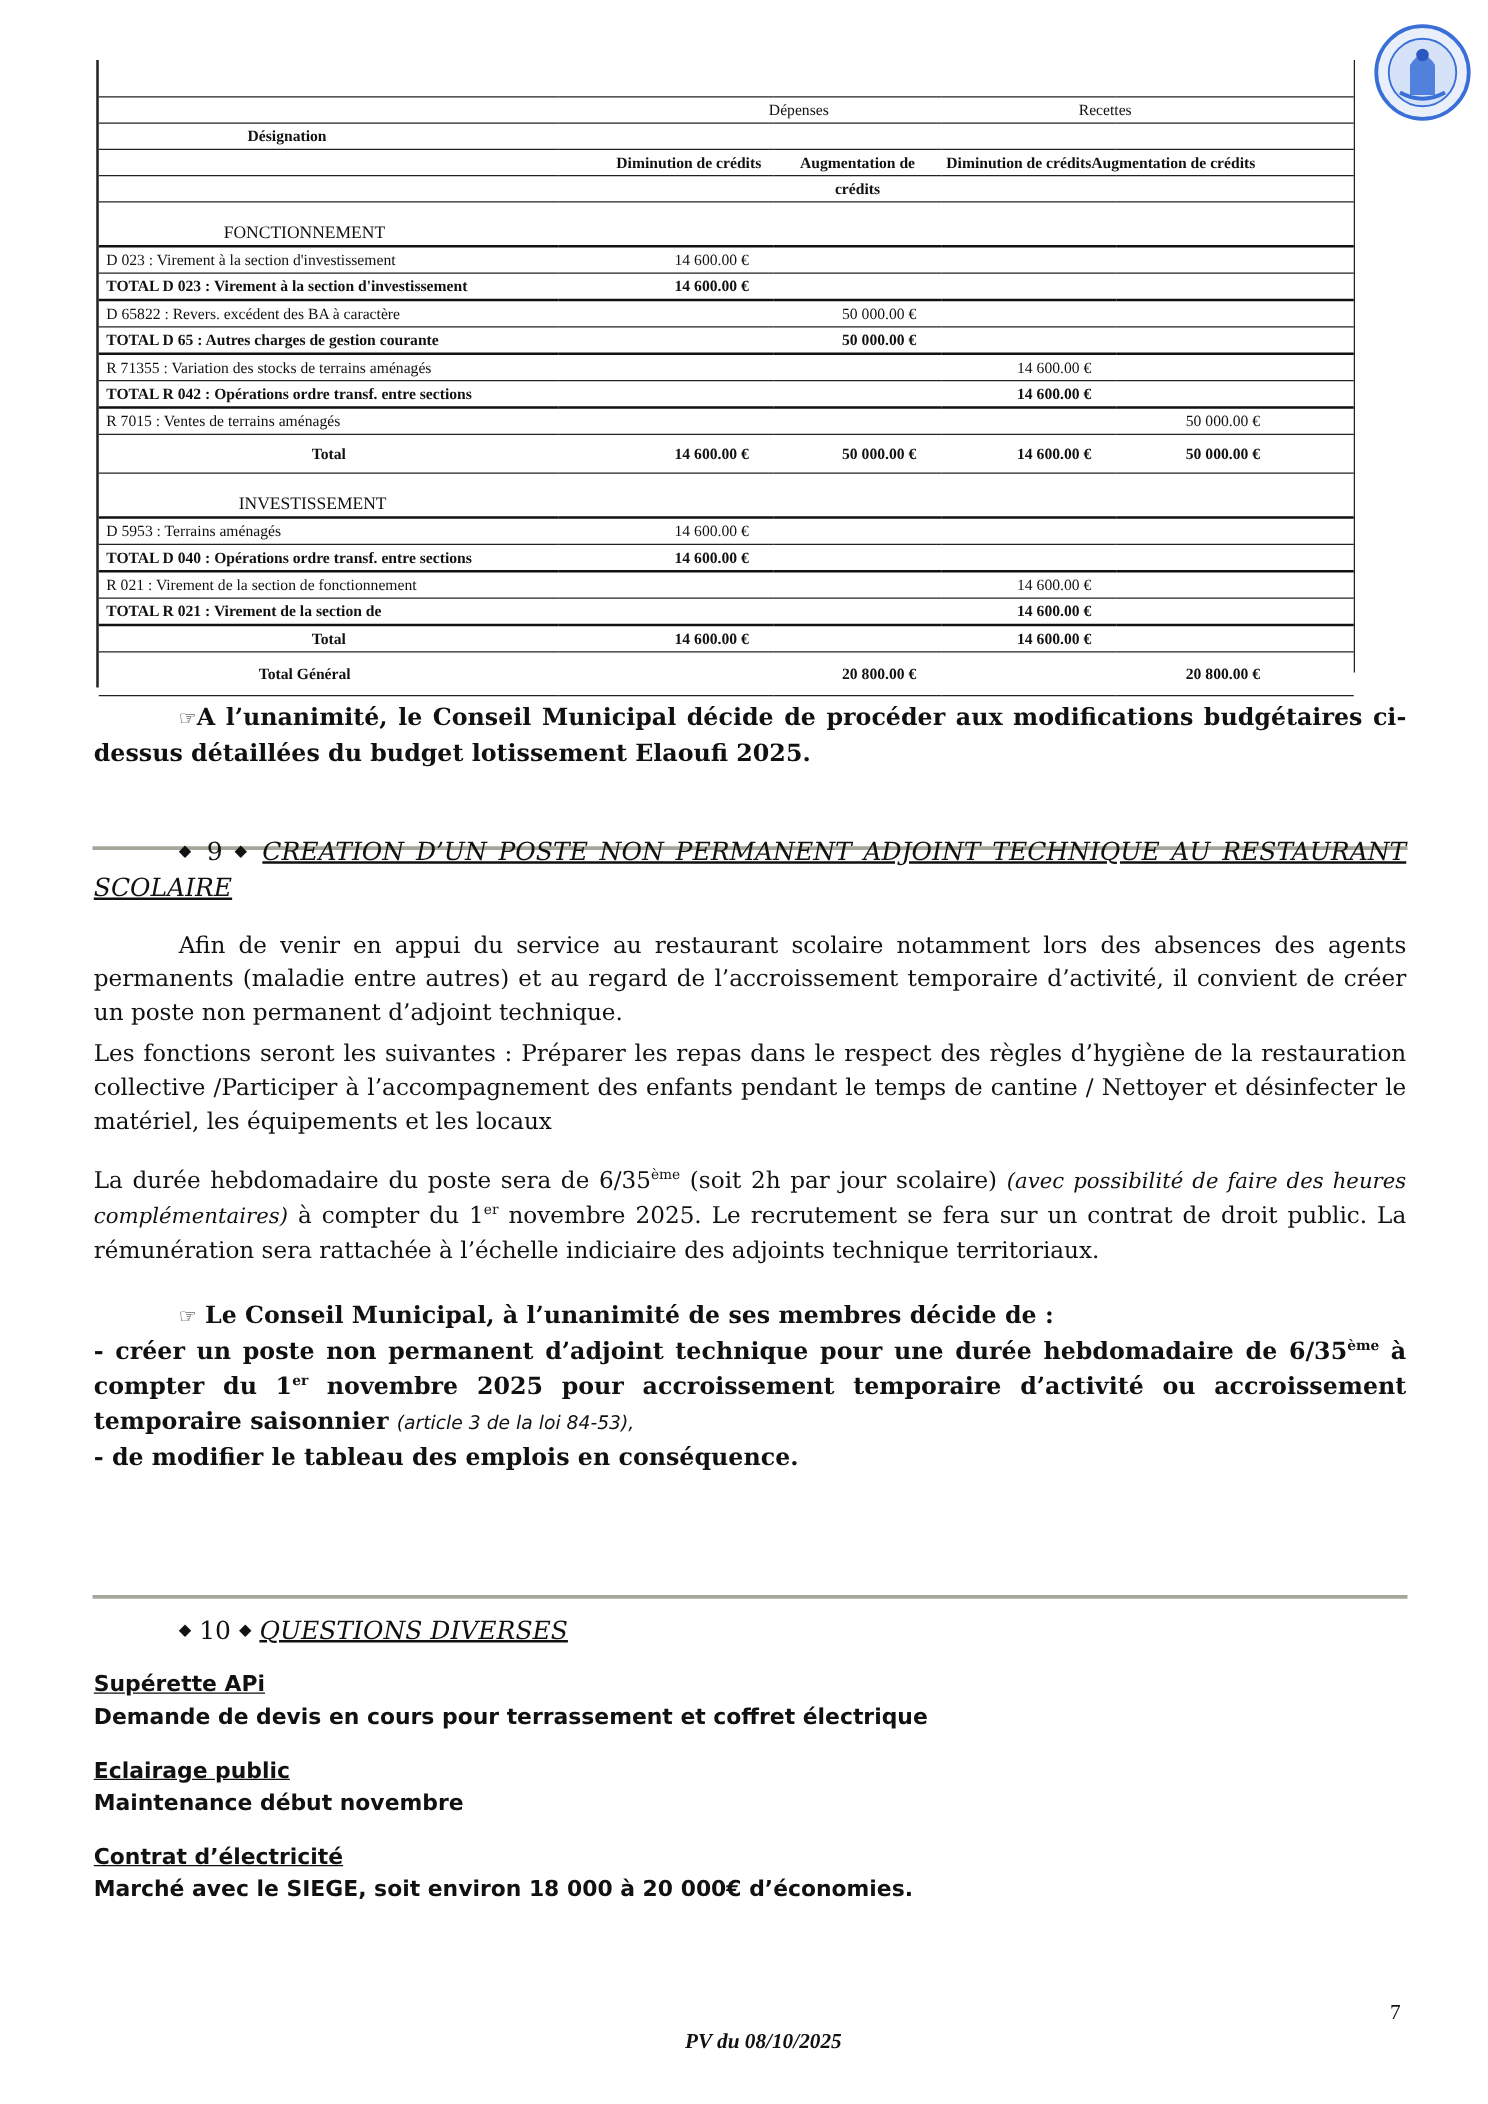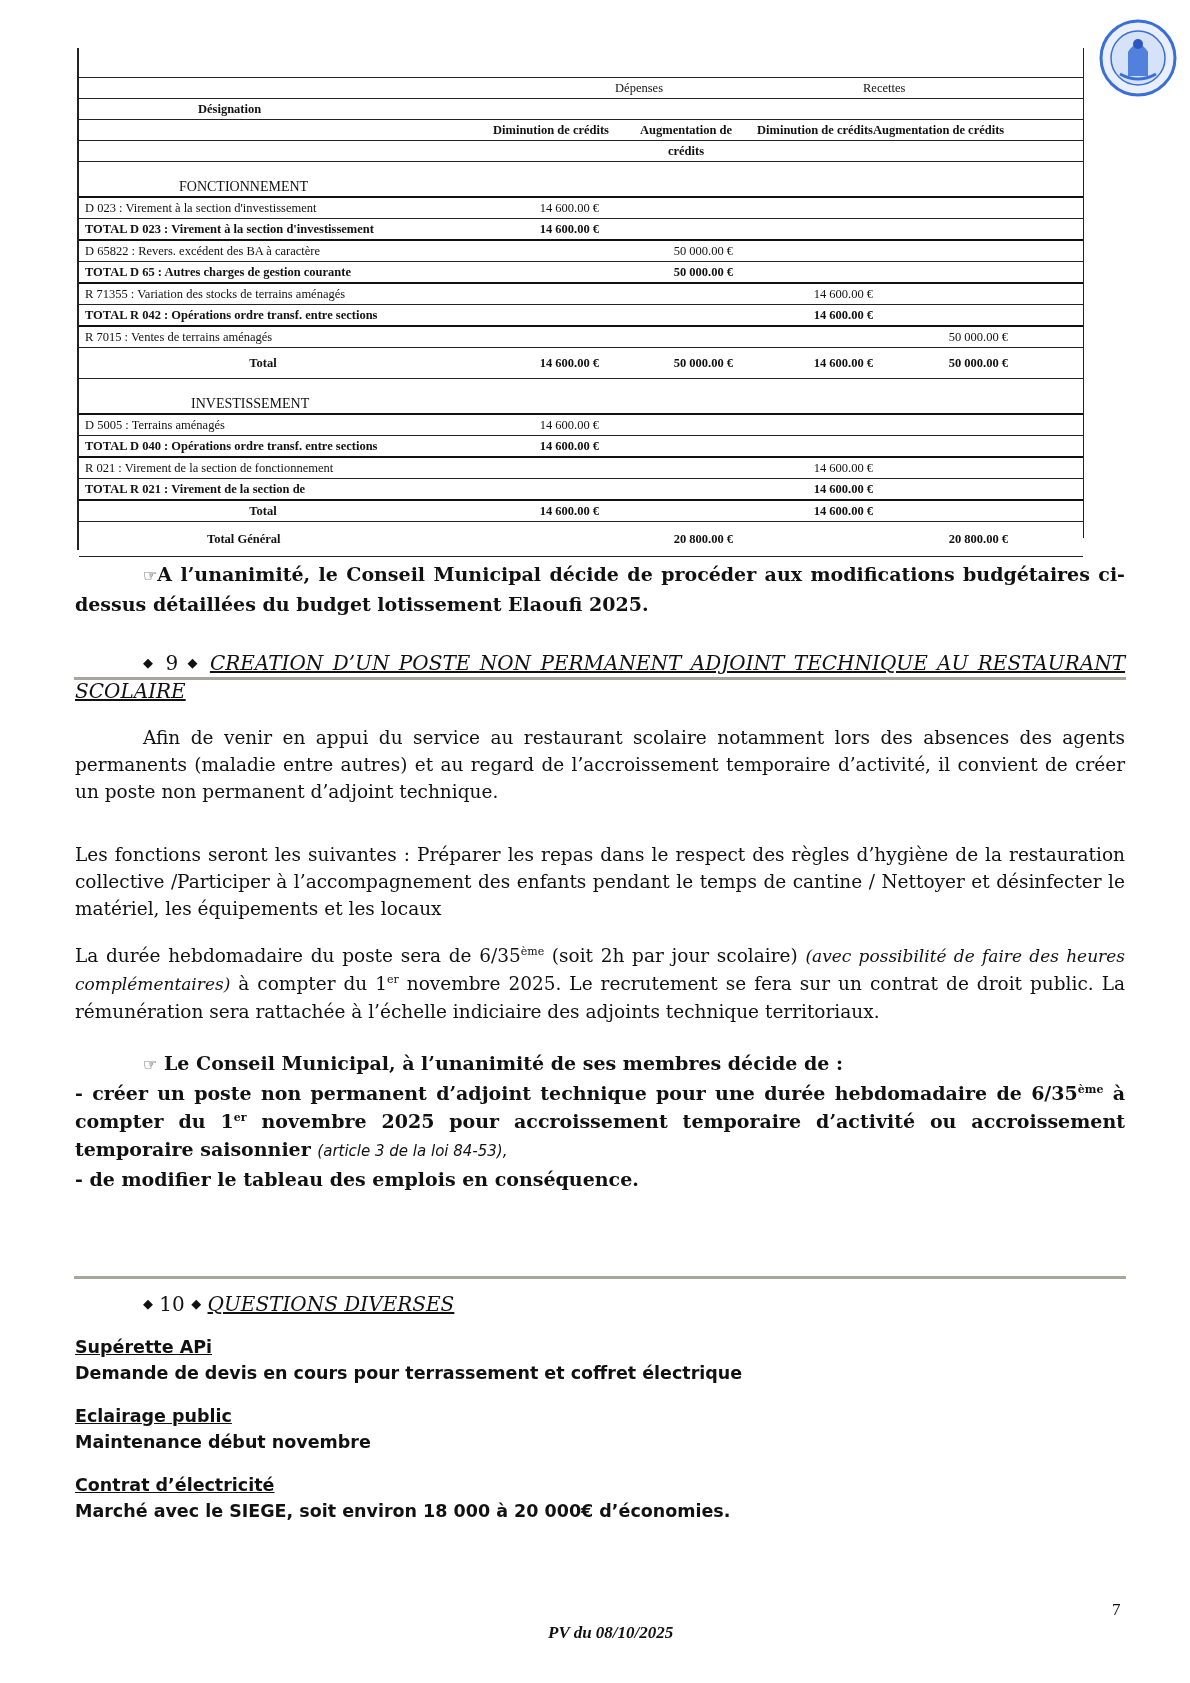--- a/index.html
+++ b/index.html
@@ -155,21 +155,21 @@
     <tr class="thick taller">
       <td class="sec-title" style="padding-left:112px !important">INVESTISSEMENT</td>
       <td></td>
           <td></td>
           <td></td>
           <td></td>
     </tr>
     </tbody>
       <tbody id="invest-body">
         <tr>
-          <td>D 5005 : Terrains aménagés</td>
+          <td>D 5953 : Terrains aménagés</td>
           <td class="num">14 600.00 €</td>
           <td class="num"></td>
           <td class="num"></td>
           <td class="num" style="padding-right: 75px;"></td>
         </tr>
         <tr class="thick">
           <td class="b">TOTAL D 040 : Opérations ordre transf. entre sections</td>
           <td class="num b">14 600.00 €</td>
           <td class="num b"></td>
           <td class="num b"></td>
@@ -210,29 +210,29 @@
 </div>
 
 <div class="doc" style="top:560px;">
   <p class="p bold indent" style="font-size:19px;line-height:28px;">
     <span class="arrow">☞</span><span>A l’unanimité, le Conseil Municipal décide de procéder aux modifications budgétaires ci-dessus détaillées du budget lotissement Elaoufi 2025.</span>
   </p>
 </div>
 
 <div class="rule" style="top:677px;"></div>
 
-<div class="doc" style="top:649px;">
+<div class="doc" style="top:667px;">
   <p class="p heading indent">
     <span class="diamond">◆</span>
     <span class="num">9</span>
     <span class="diamond">◆</span>
     <span class="u">CREATION D’UN POSTE NON PERMANENT ADJOINT TECHNIQUE AU RESTAURANT SCOLAIRE</span>
   </p>
   <p class="p indent" style="margin-top:19px;">Afin de venir en appui du service au restaurant scolaire notamment lors des absences des agents permanents (maladie entre autres) et au regard de l’accroissement temporaire d’activité, il convient de créer un poste non permanent d’adjoint technique.</p>
-  <p class="p" style="margin-top:36px;">Les fonctions seront les suivantes : Préparer les repas dans le respect des règles d’hygiène de la restauration collective /Participer à l’accompagnement des enfants pendant le temps de cantine / Nettoyer et désinfecter le matériel, les équipements et les locaux</p>
+  <p class="p" style="margin-top:6px;">Les fonctions seront les suivantes : Préparer les repas dans le respect des règles d’hygiène de la restauration collective /Participer à l’accompagnement des enfants pendant le temps de cantine / Nettoyer et désinfecter le matériel, les équipements et les locaux</p>
   <p class="p" style="margin-top:20px;">
     <span>La durée hebdomadaire du poste sera de 6/35</span><sup>ème</sup><span> (soit 2h par jour scolaire) </span><span class="ital" style="font-size:17px">(avec possibilité de faire des heures complémentaires)</span><span> à compter du 1</span><sup>er</sup><span> novembre 2025. Le recrutement se fera sur un contrat de droit public. La rémunération sera rattachée à l’échelle indiciaire des adjoints technique territoriaux.</span>
   </p>
   <div style="margin-top:24px;">
     <p class="p bold indent" style="font-size:19px;line-height:28px;">
       <span class="arrow">☞</span> <span>Le Conseil Municipal, à l’unanimité de ses membres décide de :</span>
     </p>
     <p class="p bold" style="font-size:19px;line-height:28px;">
       <span>- créer un poste non permanent d’adjoint technique pour une durée hebdomadaire de 6/35</span><sup>ème</sup><span> à compter du 1</span><sup>er</sup><span> novembre 2025 pour accroissement temporaire d’activité ou accroissement temporaire saisonnier </span><span class="small-it">(article 3 de la  loi 84-53),</span>
     </p>

